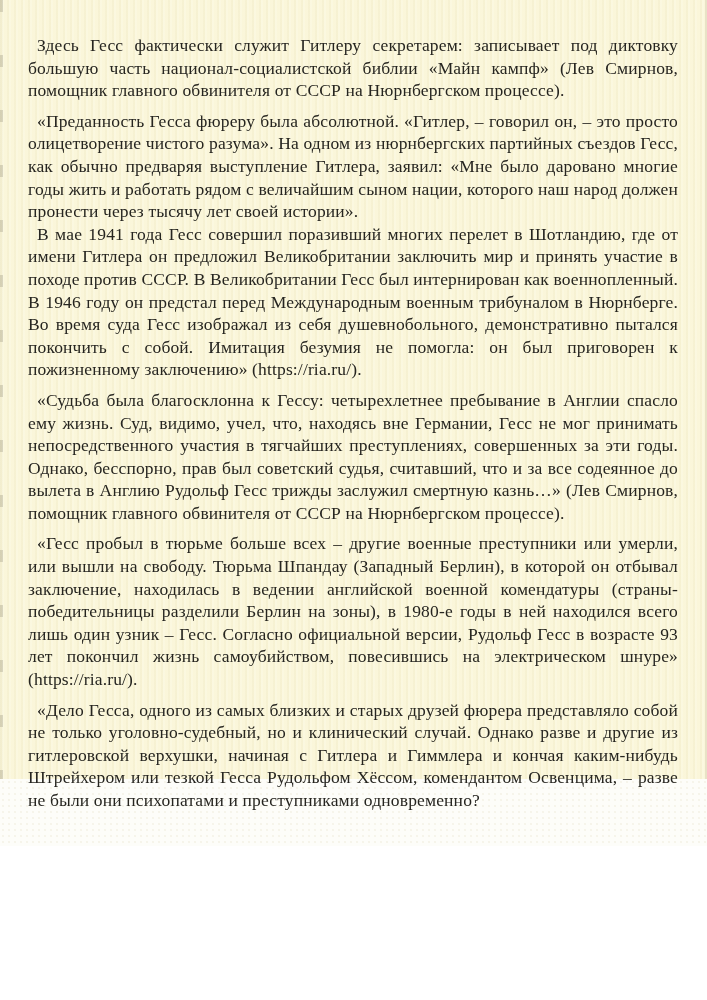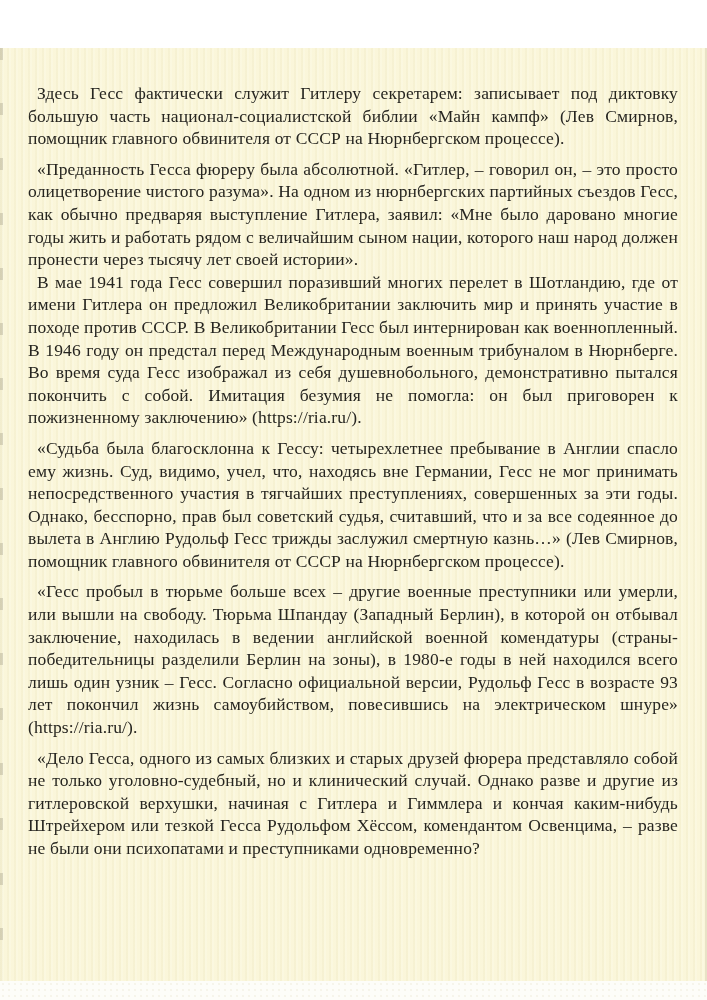--- a/index.html
+++ b/index.html
@@ -9,30 +9,29 @@
   }
   body {
     width: 707px;
     height: 1000px;
     overflow: hidden;
     font-family: "Liberation Serif", "DejaVu Serif", serif;
   }
   .page {
     position: relative;
     width: 707px;
-    height: 933px;
+    height: 779px;
     background-color: var(--page-bg, #fbf7dc);
     
     background-image:
       repeating-linear-gradient(90deg,
         rgba(222, 212, 160, 0.16) 0px, rgba(222, 212, 160, 0.16) 2px,
         rgba(255, 255, 255, 0.10) 2px, rgba(255, 255, 255, 0.10) 4px,
         rgba(245, 238, 200, 0.10) 4px, rgba(245, 238, 200, 0.10) 7px);
     box-sizing: border-box;
-    margin-top: 48px;
   }
   .edge-left {
     position: absolute;
     left: 0;
     top: 0;
     bottom: 0;
     width: 3px;
     background: repeating-linear-gradient(180deg,
       rgba(95, 90, 72, 0.40) 0px, rgba(95, 90, 72, 0.40) 12px,
       rgba(95, 90, 72, 0.04) 12px, rgba(95, 90, 72, 0.04) 55px);

